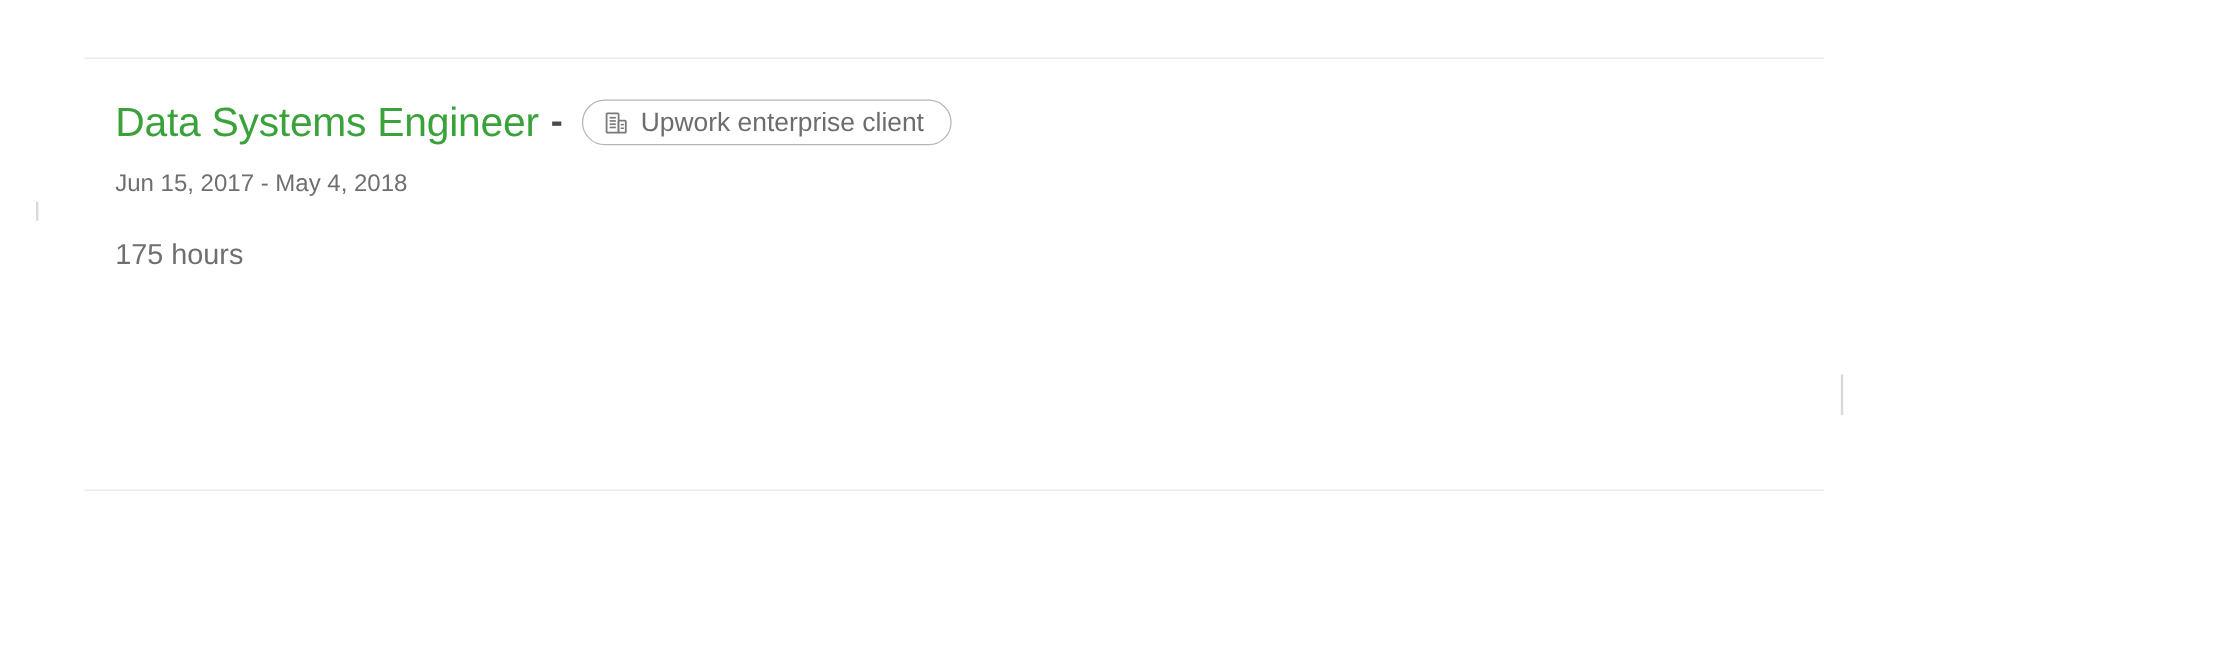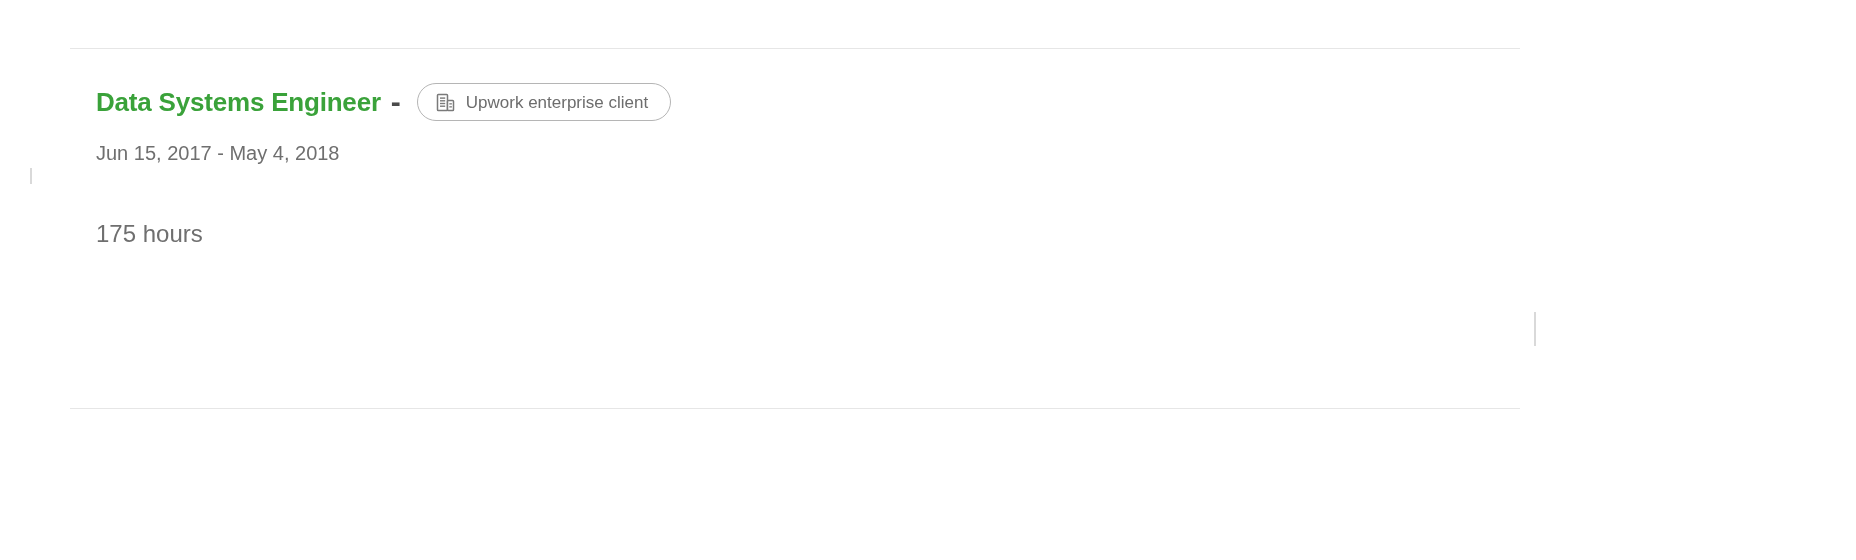--- a/index.html
+++ b/index.html
@@ -51,22 +51,22 @@
     width: 1400px;
   }
 
   
   .title-row {
     display: flex;
     align-items: center;
     height: 48px;
   }
   .job-title {
-    font-size: 26px;
-    font-weight: 700;
+    font-size: 34px;
+    font-weight: 400;
     letter-spacing: -0.2px;
     color: #3aa23a;
     line-height: 1;
     white-space: nowrap;
   }
   .title-dash {
     font-size: 30px;
     font-weight: 700;
     color: #4a4a4a;
     margin: 0 4px 0 10px;
@@ -89,21 +89,21 @@
   .badge-icon {
     display: inline-flex;
     align-items: center;
     justify-content: center;
     width: 19px;
     height: 19px;
     flex: none;
   }
   .badge-icon svg { display: block; }
   .badge-label {
-    font-size: 17px;
+    font-size: 22px;
     color: #6d6d6d;
     line-height: 1;
     white-space: nowrap;
   }
 
   
   .date-range {
     margin-top: 17px;
     font-size: 20px;
     color: #6f6f6f;
@@ -111,21 +111,21 @@
     white-space: nowrap;
   }
   .feedback {
     margin-top: 46px;
     font-size: 22px;
     color: #5c5c5c;
     line-height: 1;
     white-space: nowrap;
   }
   .hours {
-    margin-top: 59px;
+    margin-top: 38px;
     font-size: 24px;
     color: #6f6f6f;
     line-height: 1;
     white-space: nowrap;
   }
 </style>
 </head>
 <body>
 
 <div class="page">

